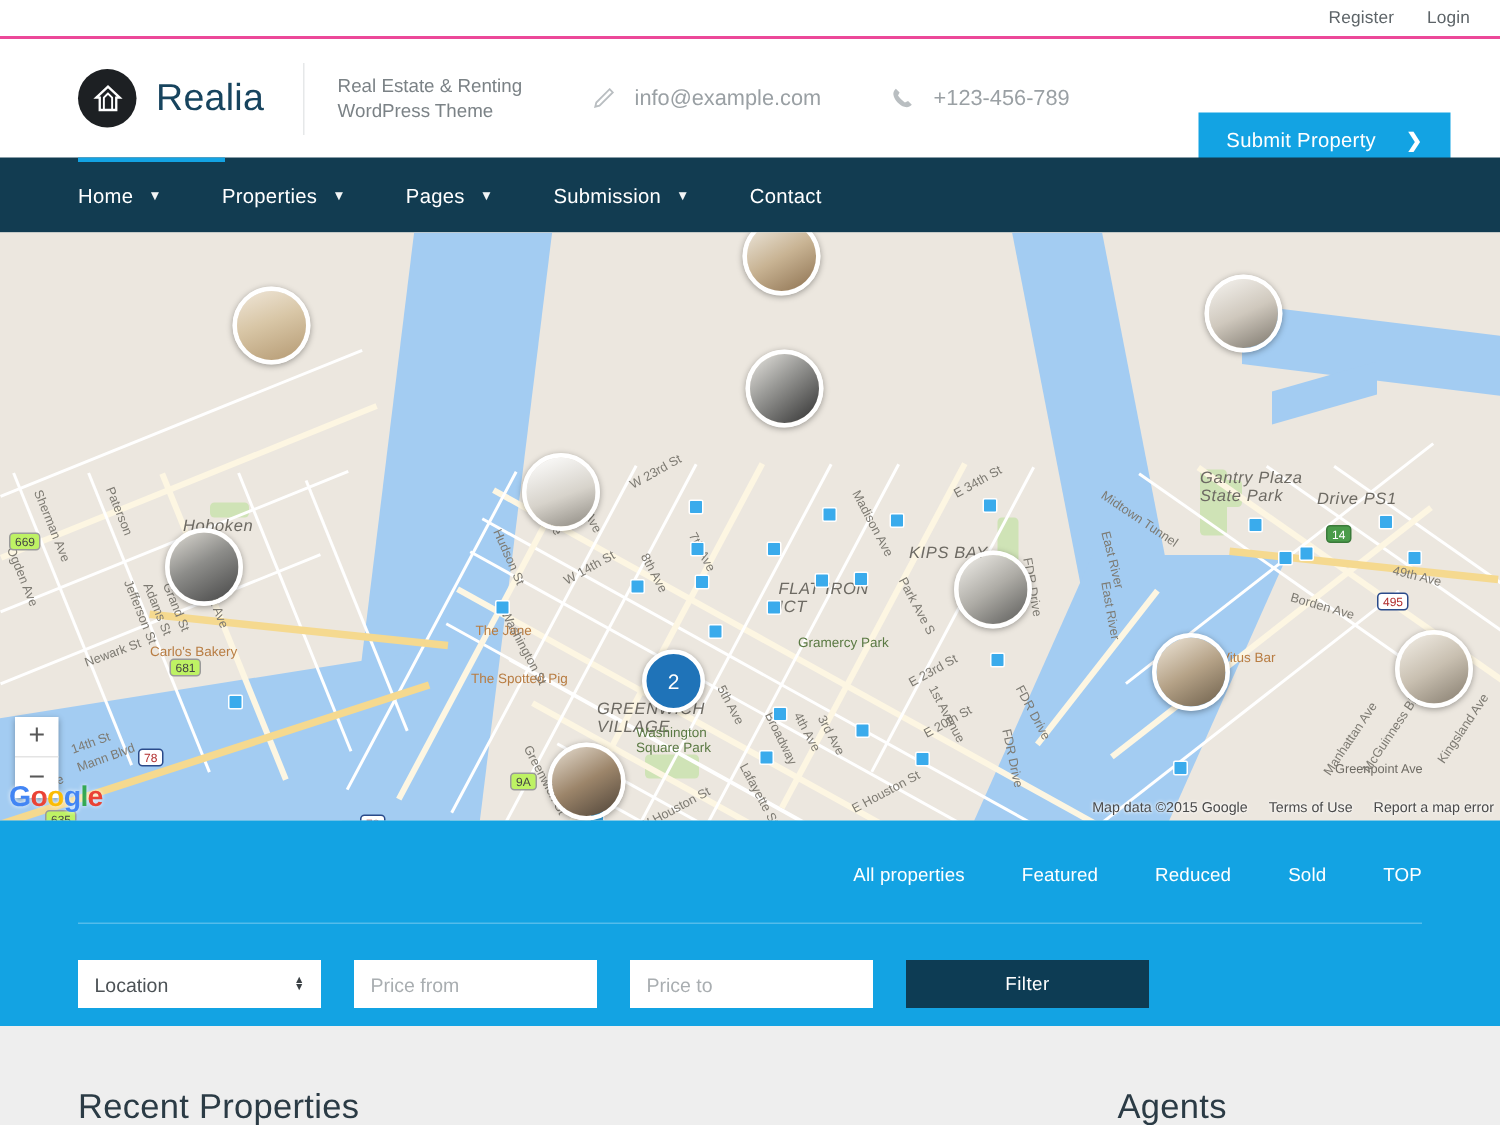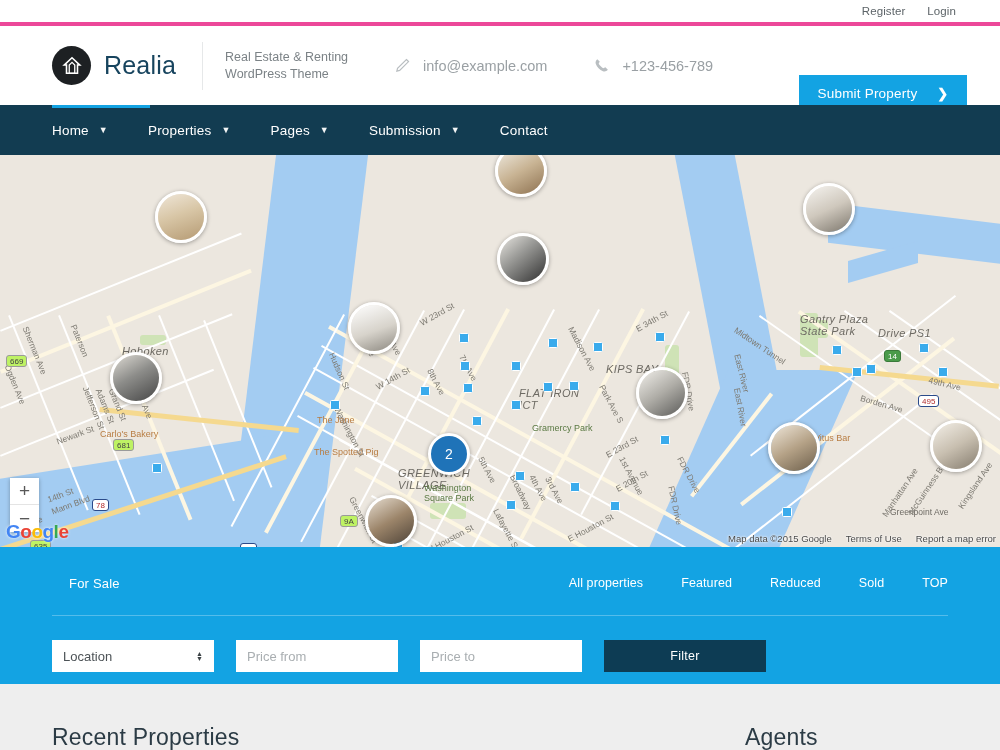--- a/index.html
+++ b/index.html
@@ -7,25 +7,25 @@
     width: 1000px; height: 750px;
     font-family: "Liberation Sans", sans-serif;
     background: #ffffff;
     overflow: hidden;
   }
 
   
   .topbar {
     height: 26px;
     background: #ffffff;
-    border-bottom: 4px solid #ec4899;
+    border-bottom: 2px solid #ec4899;
     display: flex;
     align-items: center;
     justify-content: flex-end;
-    padding-right: 44px;
+    padding-right: 20px;
   }
   .topbar a {
     font-size: 11.5px;
     color: #5d6468;
     text-decoration: none;
     margin-left: 22px;
     letter-spacing: .1px;
   }
 
   
@@ -600,21 +600,20 @@
   <div class="map-attr">
     <span>Map data ©2015 Google</span>
     <span>Terms of Use</span>
     <span>Report a map error</span>
   </div>
 </div>
 
 <div class="filterbar">
   <div class="fb-tabrow">
     <div class="tabs">
-      <div class="tab">For Sale</div>
     </div>
     <div class="fb-links">
       <a href="#">All properties</a>
       <a href="#">Featured</a>
       <a href="#">Reduced</a>
       <a href="#">Sold</a>
       <a href="#">TOP</a>
     </div>
   </div>
 

